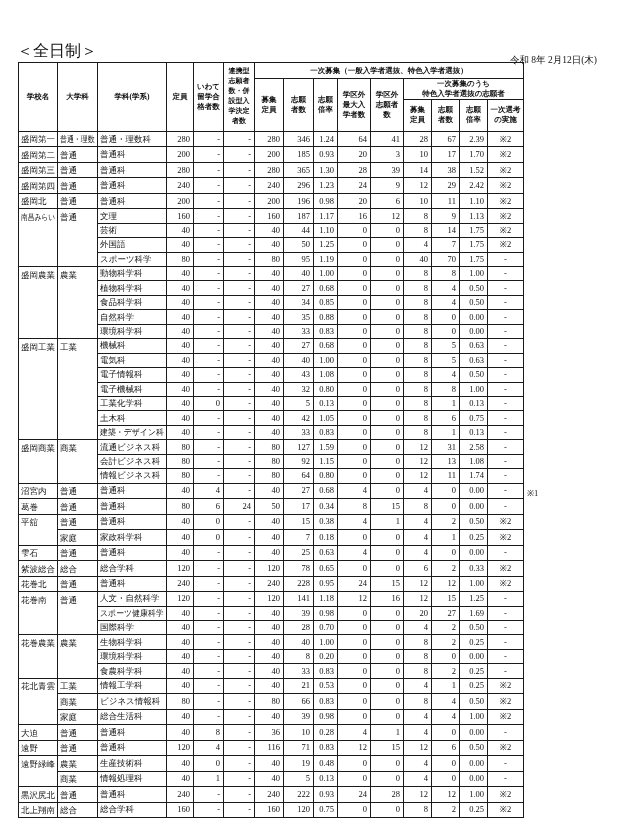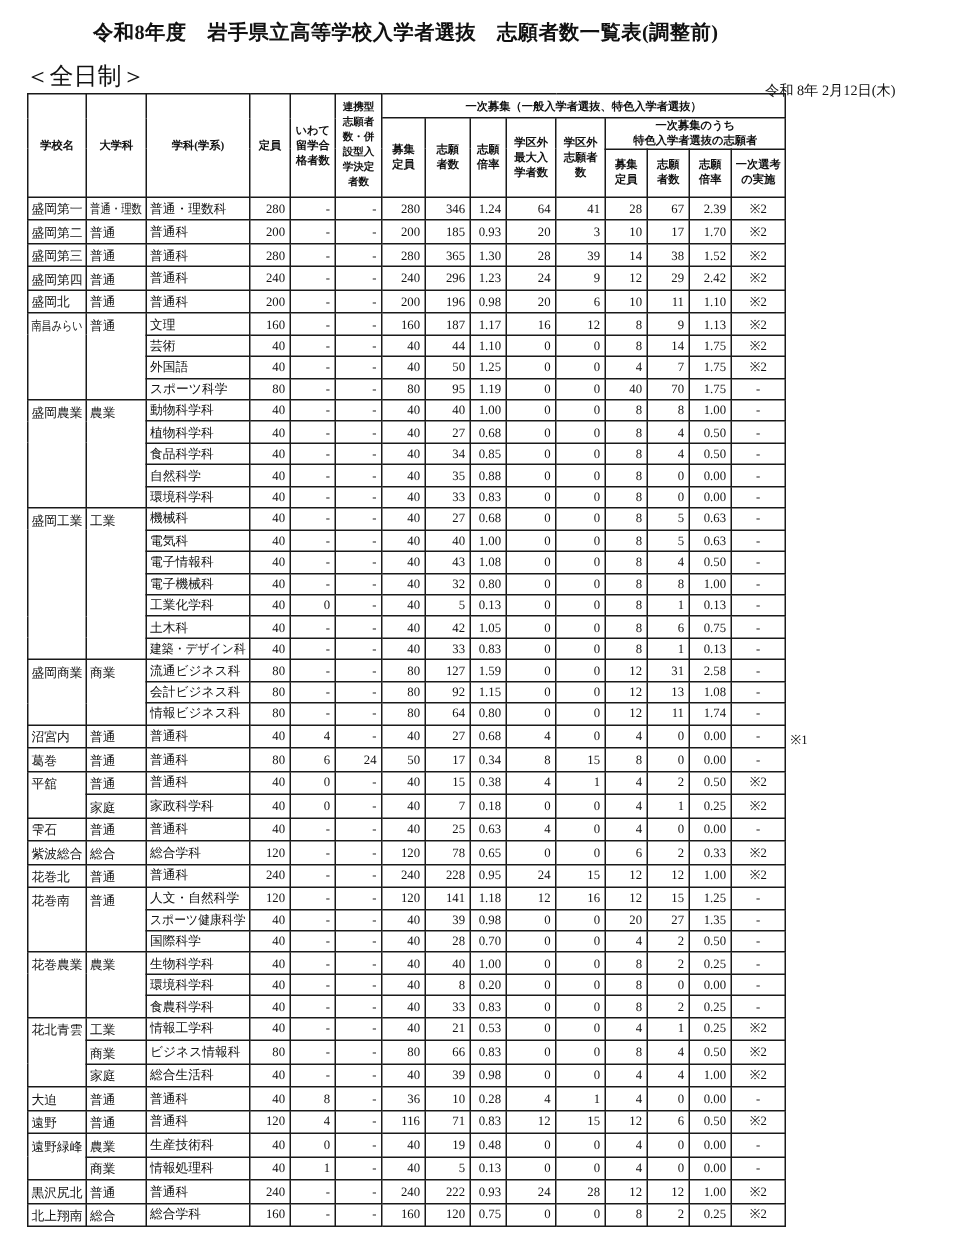--- a/index.html
+++ b/index.html
@@ -33,21 +33,20 @@
 
   .logo { position:absolute; right:4px; top:789px; color:#8d8d8d;
           font-family:"Liberation Sans","DejaVu Sans",sans-serif; font-weight:bold; }
   .logo-text { font-size:24px; letter-spacing:-1px; }
   .logo-ruby { position:absolute; top:-2px; right:10px; font-size:5px; letter-spacing:1px; }
 </style>
 </head>
 <body>
 
 <div class="page">
-  <div class="title">令和8年度　岩手県立高等学校入学者選抜　志願者数一覧表(調整前)</div>
   <div class="sub-left">＜全日制＞</div>
   <div class="date">令和 8年 2月12日(木)</div>
 
   <table class="main">
     <colgroup>
       <col style="width:39px">
         <col style="width:40px">
         <col style="width:69px">
       <col style="width:27px">
         <col style="width:30px">
@@ -625,21 +624,21 @@
           <td class="num"><span class="fit">40</span></td>
           <td class="num"><span class="fit">-</span></td>
           <td class="num"><span class="fit">-</span></td>
           <td class="num"><span class="fit">40</span></td>
           <td class="num"><span class="fit">39</span></td>
           <td class="num"><span class="fit">0.98</span></td>
           <td class="num"><span class="fit">0</span></td>
           <td class="num"><span class="fit">0</span></td>
           <td class="num"><span class="fit">20</span></td>
           <td class="num"><span class="fit">27</span></td>
-          <td class="num"><span class="fit">1.35</span></td>
+          <td class="num"><span class="fit">1.69</span></td>
           <td class="sel"><span class="fit">-</span></td>
         </tr>
         <tr>
           <td class="name"><span class="fit">国際科学</span></td>
           <td class="num"><span class="fit">40</span></td>
           <td class="num"><span class="fit">-</span></td>
           <td class="num"><span class="fit">-</span></td>
           <td class="num"><span class="fit">40</span></td>
           <td class="num"><span class="fit">28</span></td>
           <td class="num"><span class="fit">0.70</span></td>

